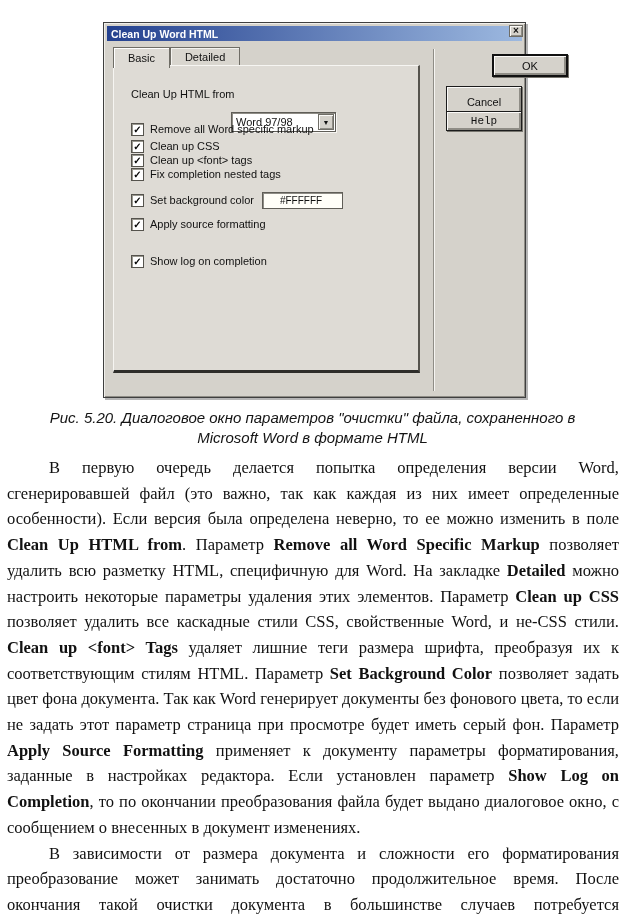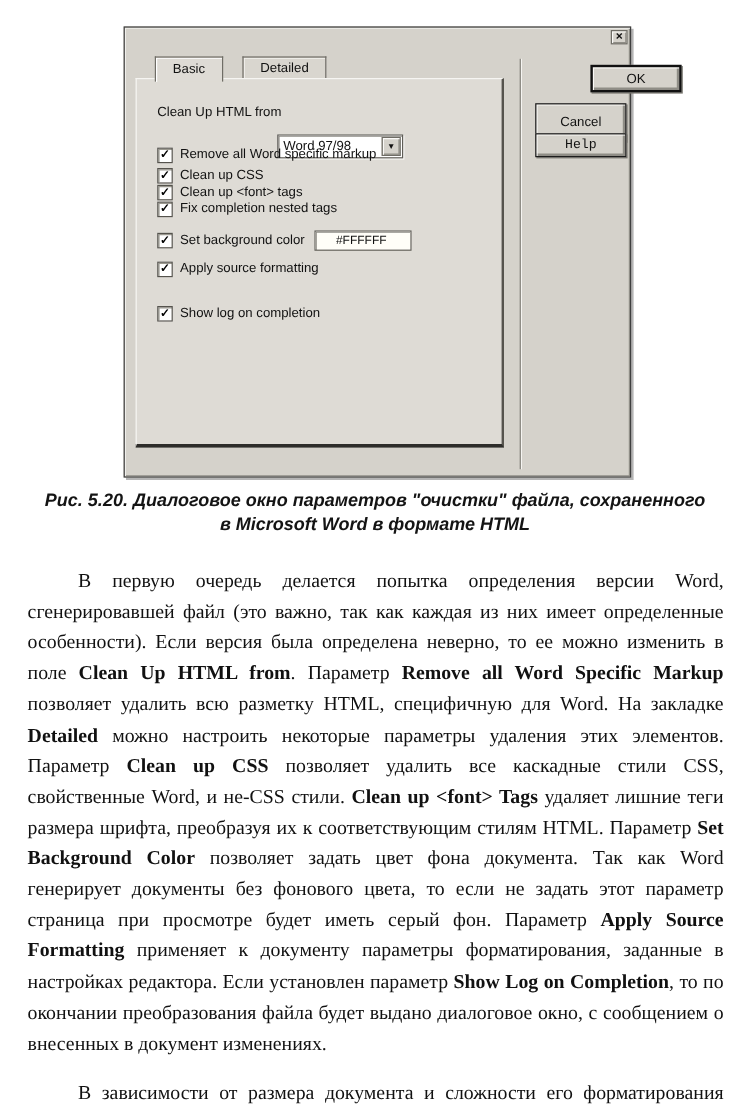--- a/index.html
+++ b/index.html
@@ -16,21 +16,21 @@
   .close-btn{position:absolute;right:2px;top:1.5px;width:14px;height:12px;
              background:#d5d2cb;border:1px solid #6f6d66;
              box-shadow:inset 1px 1px 0 #fbfaf8, inset -1px -1px 0 #8f8d86;
              font-size:10px;line-height:9px;font-weight:bold;color:#111;
              padding:0;text-align:center;cursor:default;font-family:"Liberation Sans",sans-serif;}
 
   .tabs{position:absolute;left:9px;top:24px;height:20px;display:flex;}
   .tab{height:18px;padding:0 14px;display:flex;align-items:center;justify-content:center;
        font-size:11px;color:#111;background:#d9d6cf;
        border:1px solid #6f6d66;border-bottom:none;
-       box-shadow:inset 1px 1px 0 #f4f3ef;margin-left:16px;}
+       box-shadow:inset 1px 1px 0 #f4f3ef;}
   .tab-active{background:#dedbd5;height:20px;position:relative;z-index:3;
               box-shadow:inset 1px 1px 0 #ffffff;}
 
   .tab-page{position:absolute;left:9px;top:42px;width:307px;height:308px;
             background:#dedbd5;z-index:2;
             border-top:1px solid #f6f5f2;border-left:1px solid #f6f5f2;
             border-right:2px solid #55534d;border-bottom:3px solid #2e2d2a;
             box-sizing:border-box;}
   .dd-label{position:absolute;left:17px;top:22px;font-size:11px;color:#111;}
   .combobox{position:absolute;left:117px;top:18px;width:105px;height:20px;background:#ffffff;
@@ -60,36 +60,39 @@
        font-size:11px;color:#111;font-family:"Liberation Sans",sans-serif;
        border:1px solid #1c1c1c;padding:0;cursor:default;
        box-shadow:inset 1px 1px 0 #fbfaf8, inset -2px -2px 0 #8f8d86, 1px 1px 0 #77756e;}
   .btn-ok{top:31px;height:23px;border:2px solid #111;
           box-shadow:inset 1px 1px 0 #fbfaf8, inset -2px -2px 0 #8f8d86, 1px 1px 0 #77756e;margin-left:46px;}
   .btn-cancel{top:63px;height:32px;}
   .btn-help{top:88px;height:20px;font-family:Liberation Mono, monospace;}
 
   
   .caption{position:absolute;top:408px;left:0;right:0;text-align:center;
-           font-style:italic;font-weight:bold;font-size:15px;line-height:20px;color:#141414;}
+           font-style:italic;font-weight:normal;font-size:15px;line-height:20px;color:#141414;}
   .caption-inner{max-width:560px;margin:0 auto;}
 
   .article{position:absolute;top:455px;left:7px;right:6px;
            font-family:"Liberation Serif",serif;font-size:16.5px;line-height:25.7px;
            color:#111;text-align:justify;}
-  .article p{margin:16px;text-indent:42px;}
+  .article p{margin:0;text-indent:42px;}
   .article b{font-weight:bold;}
 </style>
 </head>
 <body>
 
 <div class="page">
 
   <div class="dialog">
 
+    <div class="titlebar" style="background: linear-gradient(to right, rgb(36, 65, 143), rgb(157, 185, 224));">
+      <span>Clean Up Word HTML</span>
+    </div>
     <button class="close-btn">×</button>
 
     <div class="tabs">
       <div class="tab tab-active">Basic</div>
       <div class="tab">Detailed</div>
     </div>
 
     <div class="tab-page">
 
       <span class="dd-label">Clean Up HTML from</span>

